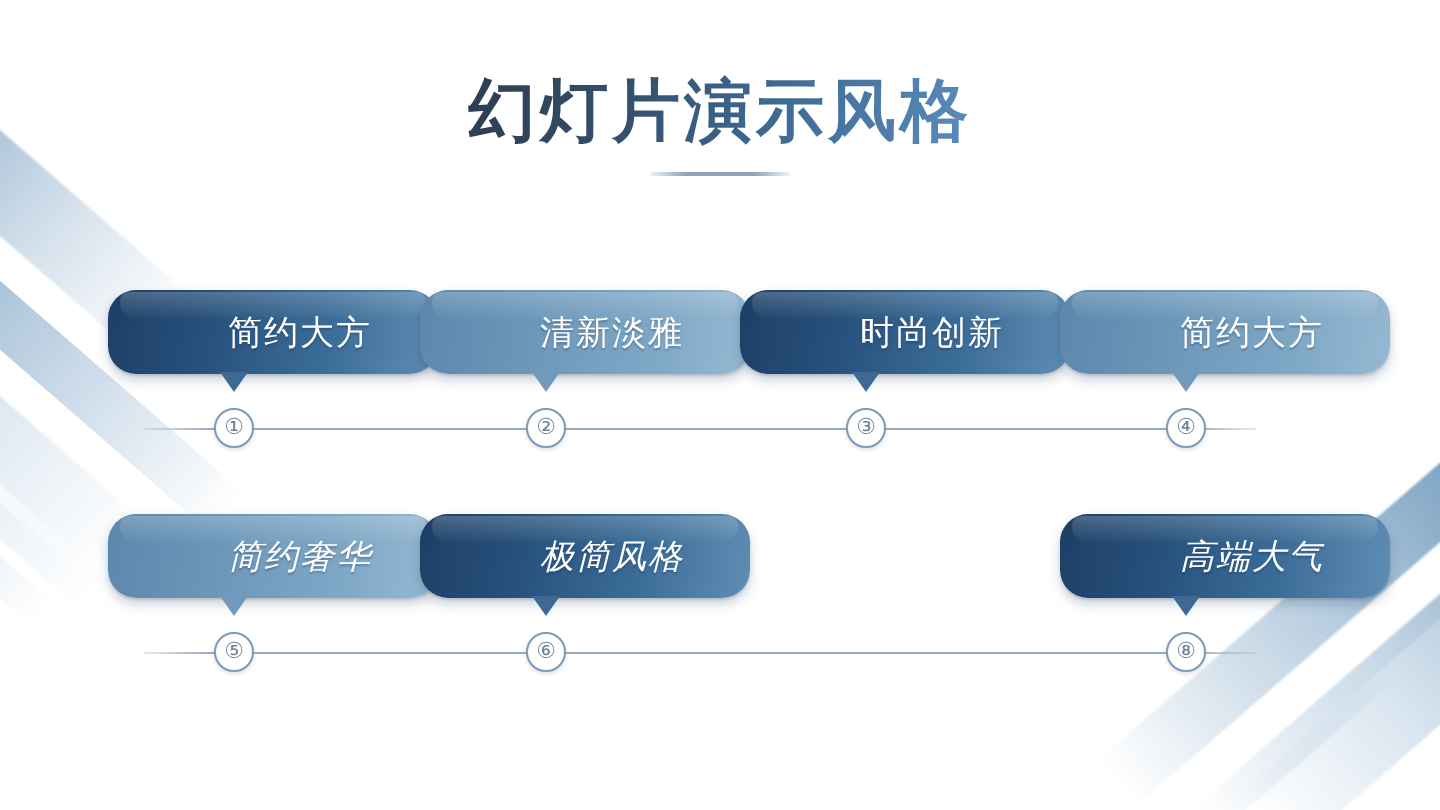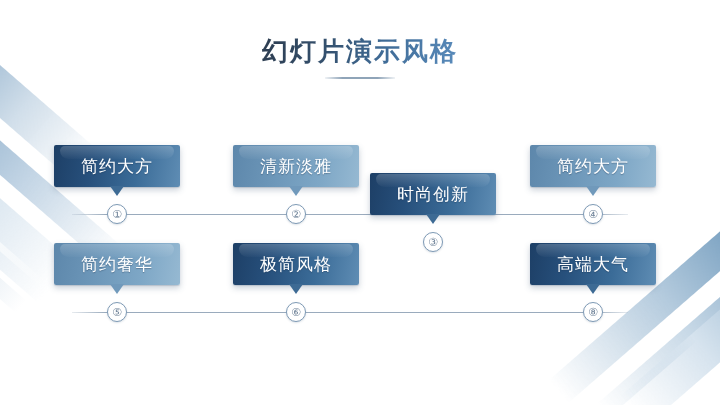--- a/index.html
+++ b/index.html
@@ -109,21 +109,21 @@
 
   
   .title-block {
     position: absolute;
     left: 0; top: 36px;
     width: 720px;
     text-align: center;
   }
   .title {
     display: inline-block;
-    font-size: 26px;
+    font-size: 34px;
     font-weight: bold;
     letter-spacing: 2px;
     line-height: 1.18;
     background: linear-gradient(100deg, #2d3d50 0%, #34506d 32%, #3f6b96 62%, #5a8cbc 100%);
     -webkit-background-clip: text;
     background-clip: text;
     color: transparent;
     -webkit-text-fill-color: transparent;
   }
   .title-underline {
@@ -134,50 +134,51 @@
   }
 
   
   .row {
     position: absolute;
     left: 0;
     width: 720px;
     height: 80px;
   }
   .row-1 { top: 145px; }
-  .row-2 { top: 243px; }
+  .row-2 { top: 257px; font-style: italic; }
 
   .axis {
     position: absolute;
     left: 72px;
     top: 69px;
     width: 556px;
     height: 1px;
     background: linear-gradient(90deg, rgba(160,175,192,0.25) 0%, #9aabbd 6%, #9aabbd 94%, rgba(160,175,192,0.25) 100%);
   }
 
   .cell {
     position: absolute;
     top: 0;
     width: 126px;
   }
   .cell.c1 { left: 54px; }
-  .cell.c2 { left: 210px; margin-left: 23px; }
-  .cell.c3 { left: 370px; margin-top: 28px; }
+  .cell.c2 { left: 210px; }
+  .cell.c3 { left: 370px; }
   .cell.c4 { left: 530px; }
 
   .chip {
     position: relative;
-    width: 126px;
+    width: 138px;
     height: 42px;
-    border-radius: 2px;
+    border-radius: 14px;
     box-shadow: 0 3px 6px rgba(60,85,115,0.28), 0 1px 1px rgba(60,85,115,0.18);
     display: flex;
     align-items: center;
     justify-content: center;
+    padding-left: 27px;
   }
   .chip::before {
     content: "";
     position: absolute;
     left: 6px; right: 6px; top: 1px;
     height: 13px;
     border-radius: 7px 7px 12px 12px;
     background: linear-gradient(180deg, rgba(255,255,255,0.20) 0%, rgba(255,255,255,0.02) 100%);
     pointer-events: none;
   }

